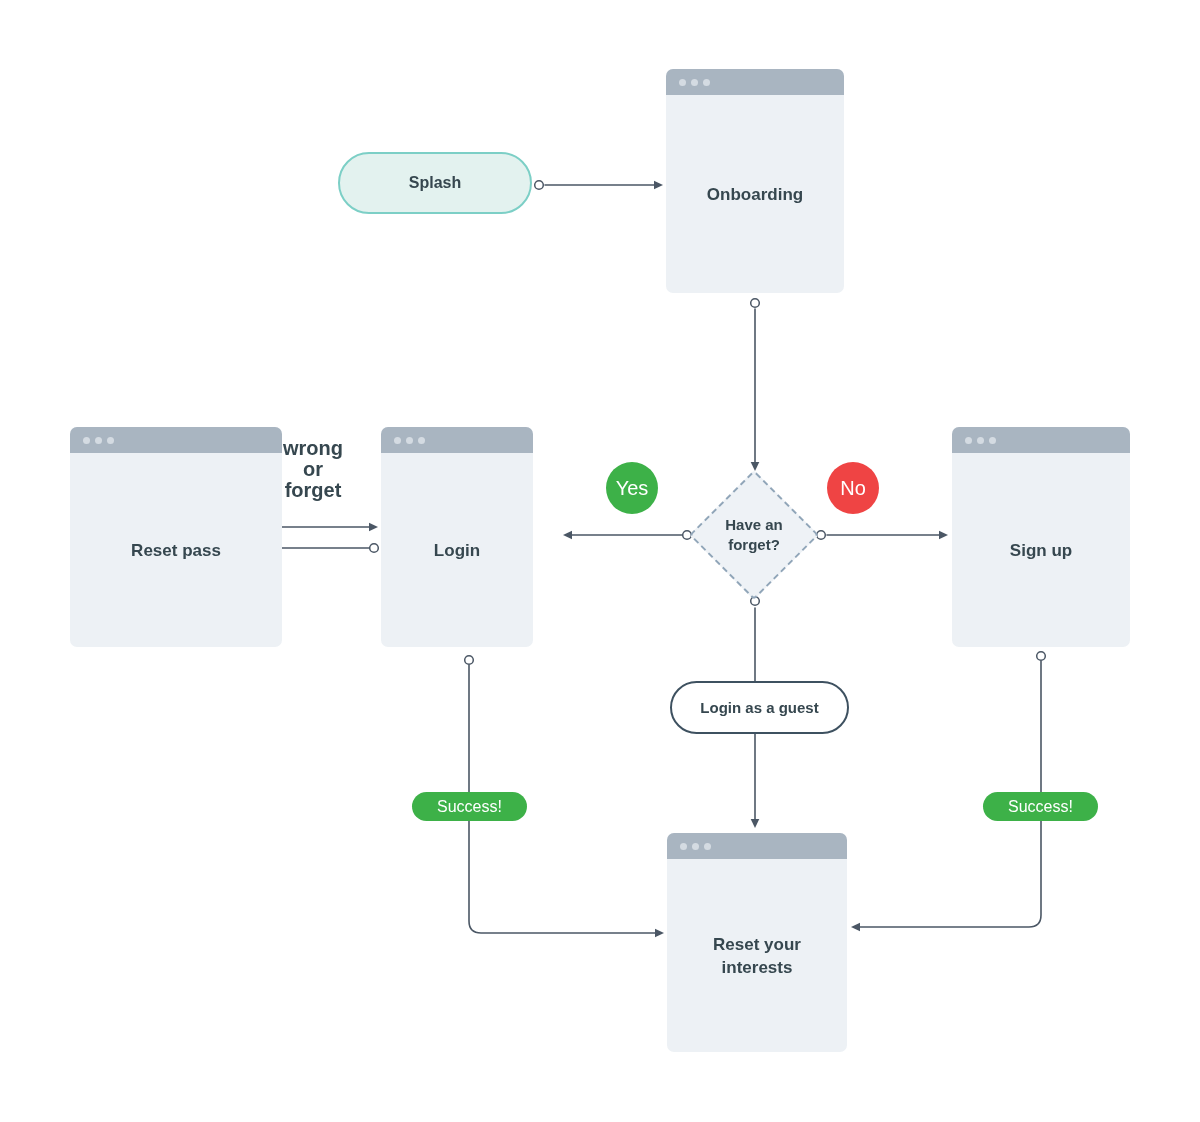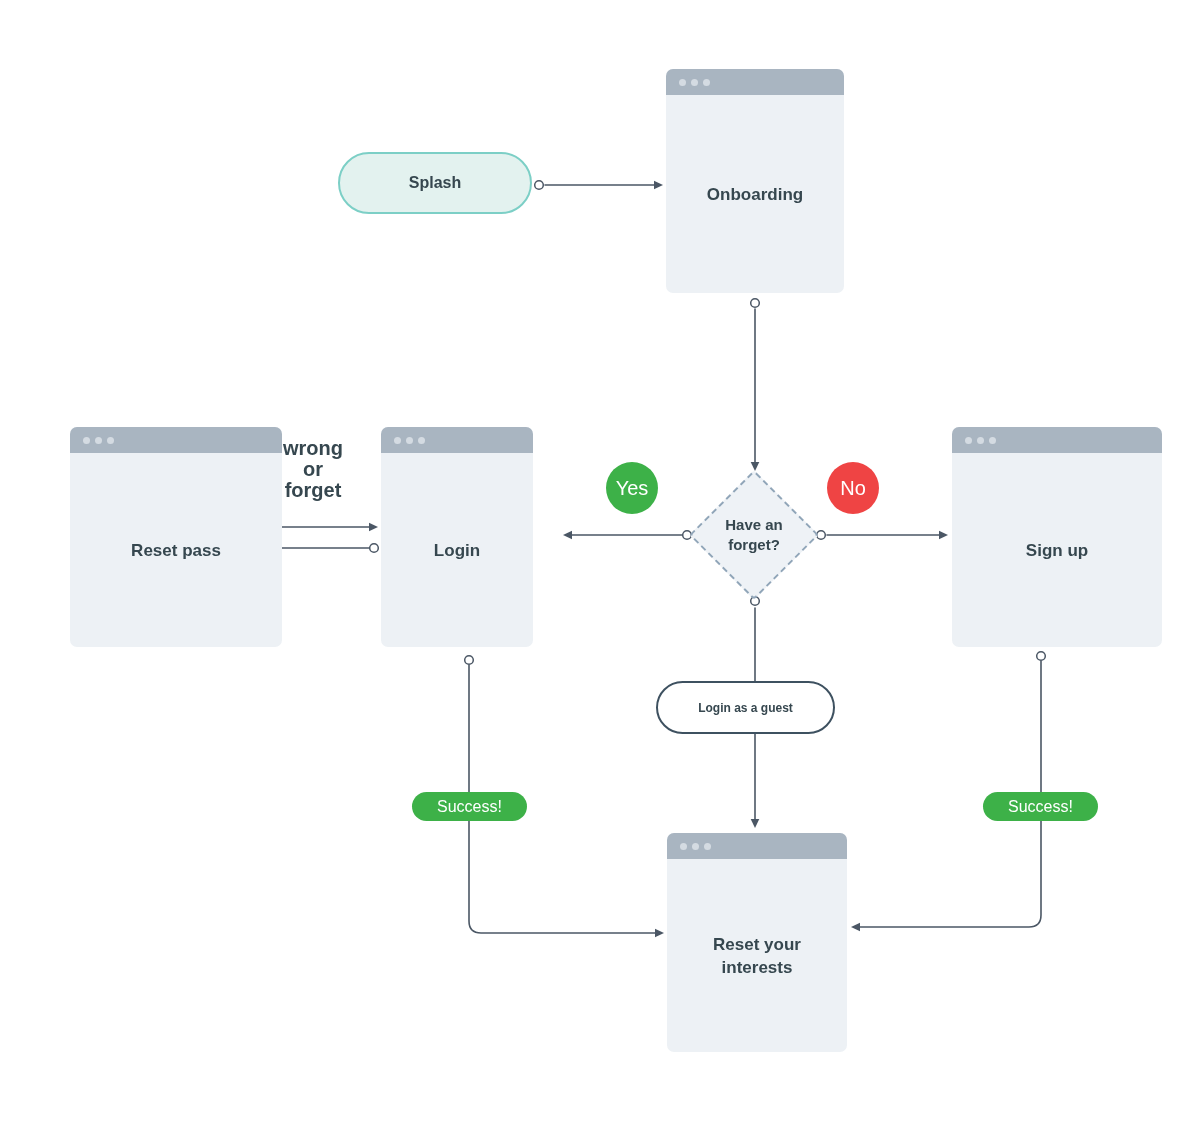--- a/index.html
+++ b/index.html
@@ -88,28 +88,28 @@
     display: flex; align-items: center; justify-content: center;
     text-align: center;
     font-size: 15px; font-weight: 700; line-height: 20px;
     padding: 0 20px;
   }
 
   
   .guest-pill {
     position: absolute;
     z-index: 2;
-    left: 656px; top: 681px;
+    left: 670px; top: 681px;
     width: 179px; height: 53px;
     border-radius: 27px;
     background: #ffffff;
     border: 2px solid #3e5160;
     box-sizing: border-box;
     display: flex; align-items: center; justify-content: center;
-    font-size: 12px; font-weight: 700;
+    font-size: 15px; font-weight: 700;
   }
 
   
   .circle-badge {
     position: absolute;
     z-index: 3;
     width: 52px; height: 52px;
     border-radius: 50%;
     display: flex; align-items: center; justify-content: center;
     color: #ffffff;
@@ -212,21 +212,21 @@
     <div class="window-bar">
       <span class="dot"></span>
       <span class="dot"></span>
       <span class="dot"></span>
     </div>
     <div class="window-body">
       <span class="window-label">Login</span>
     </div>
   </div>
 
-  <div class="window" style="left:952px;top:427px;width:210px;height:220px">
+  <div class="window" style="left:952px;top:427px;width:178px;height:220px">
     <div class="window-bar">
       <span class="dot"></span>
       <span class="dot"></span>
       <span class="dot"></span>
     </div>
     <div class="window-body">
       <span class="window-label">Sign up</span>
     </div>
   </div>
 

